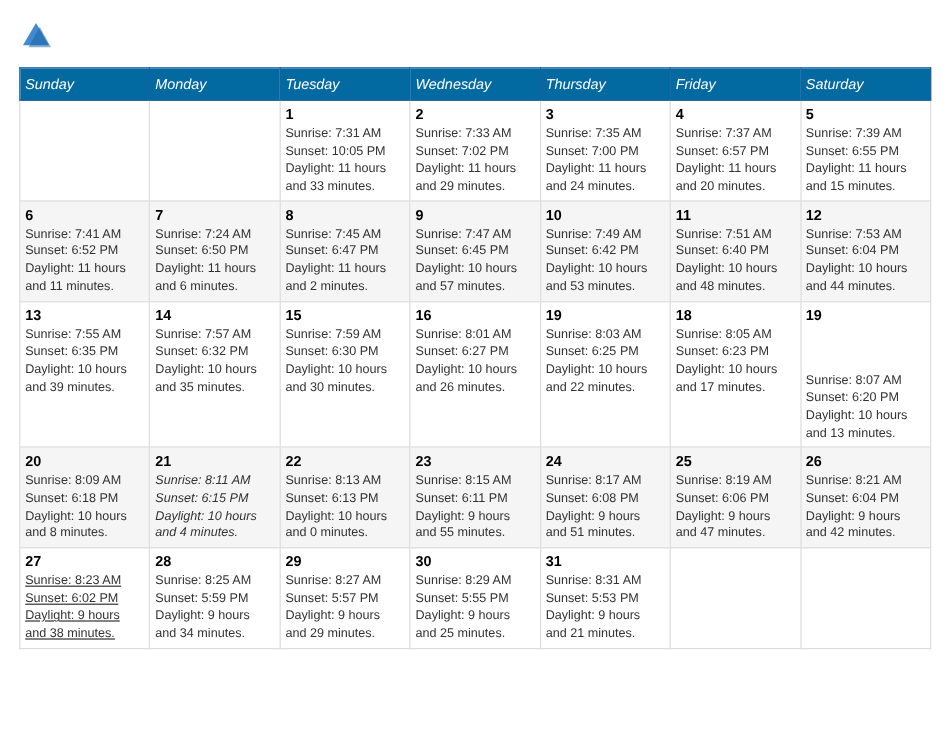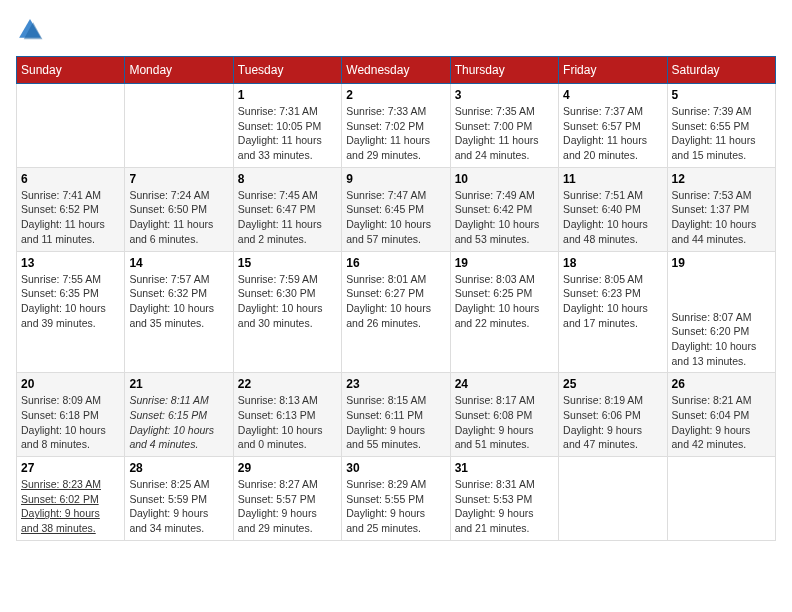--- a/index.html
+++ b/index.html
@@ -36,22 +36,23 @@
     .location {
       font-size: 16px;
       color: #555;
     }
     table {
       width: 100%;
       border-collapse: collapse;
       font-size: 11px;
     }
     thead tr {
-      background: #b91c1c;
+      background: #0369a1;
       color: #fff;
+      font-style: italic;
     }
     thead th {
       padding: 6px 4px;
       text-align: left;
       font-weight: normal;
       font-size: 12px;
       border: 1px solid #1a5fa0;
     }
     tbody tr {
       vertical-align: top;
@@ -189,21 +190,21 @@
         <td>
           <span class="day-num">11</span>
           <div class="day-info" style="white-space: pre-line;">Sunrise: 7:51 AM
 Sunset: 6:40 PM
 Daylight: 10 hours
 and 48 minutes.</div>
         </td>
         <td>
           <span class="day-num">12</span>
           <div class="day-info" style="white-space: pre-line;">Sunrise: 7:53 AM
-Sunset: 1:37 PM
+Sunset: 6:04 PM
 Daylight: 10 hours
 and 44 minutes.</div>
         </td>
       </tr>
       <tr>
         <td>
           <span class="day-num">13</span>
           <div class="day-info" style="white-space: pre-line;">Sunrise: 7:55 AM
 Sunset: 6:35 PM
 Daylight: 10 hours

